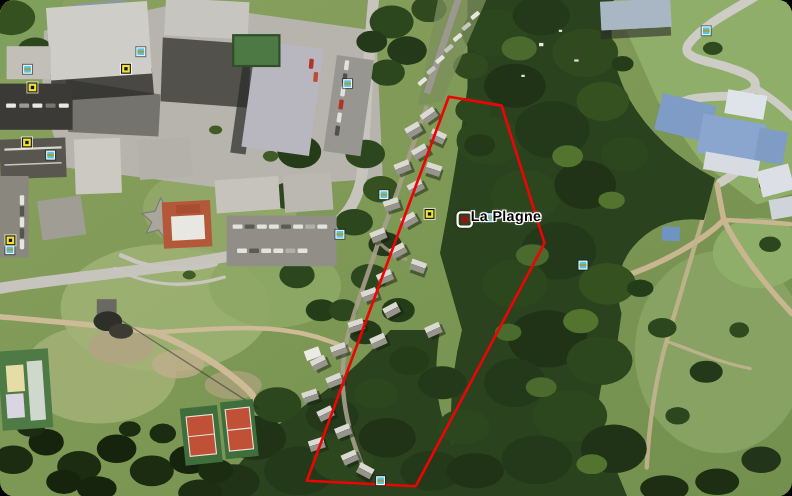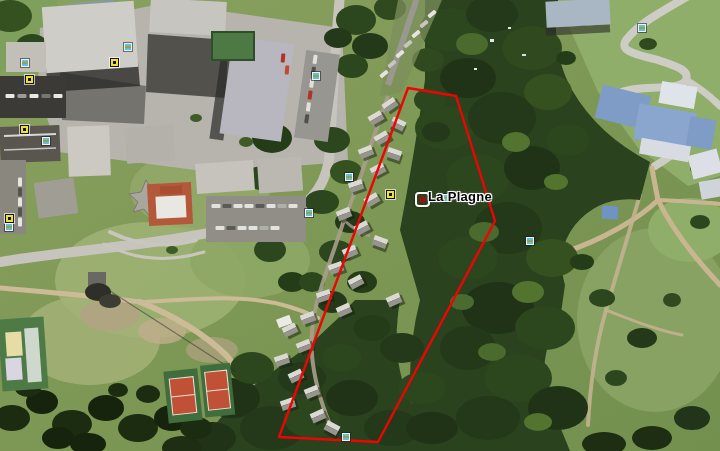--- a/index.html
+++ b/index.html
@@ -1,18 +1,19 @@
 <!DOCTYPE html>
 <html><head>
 <meta charset="utf-8">
 <style>
   html,body{margin:0;padding:0;background:#000;}
   #map-viewport{
     position:relative;width:720px;height:451px;overflow:hidden;
     font-family:"Liberation Sans", sans-serif;
+    border-radius:13px;
   }
   #satellite-svg{position:absolute;left:0;top:0;display:block;}
   #overlay-svg{position:absolute;left:0;top:0;pointer-events:none;}
   #poi-layer{position:absolute;left:0;top:0;width:100%;height:100%;}
   .poi{position:absolute;box-sizing:border-box;}
   .poi.photo{
     width:8px;height:8px;border:1px solid rgba(248,248,248,.92);
     box-shadow:0 0 0 1px rgba(25,25,25,.55);
     display:flex;align-items:center;
   }

